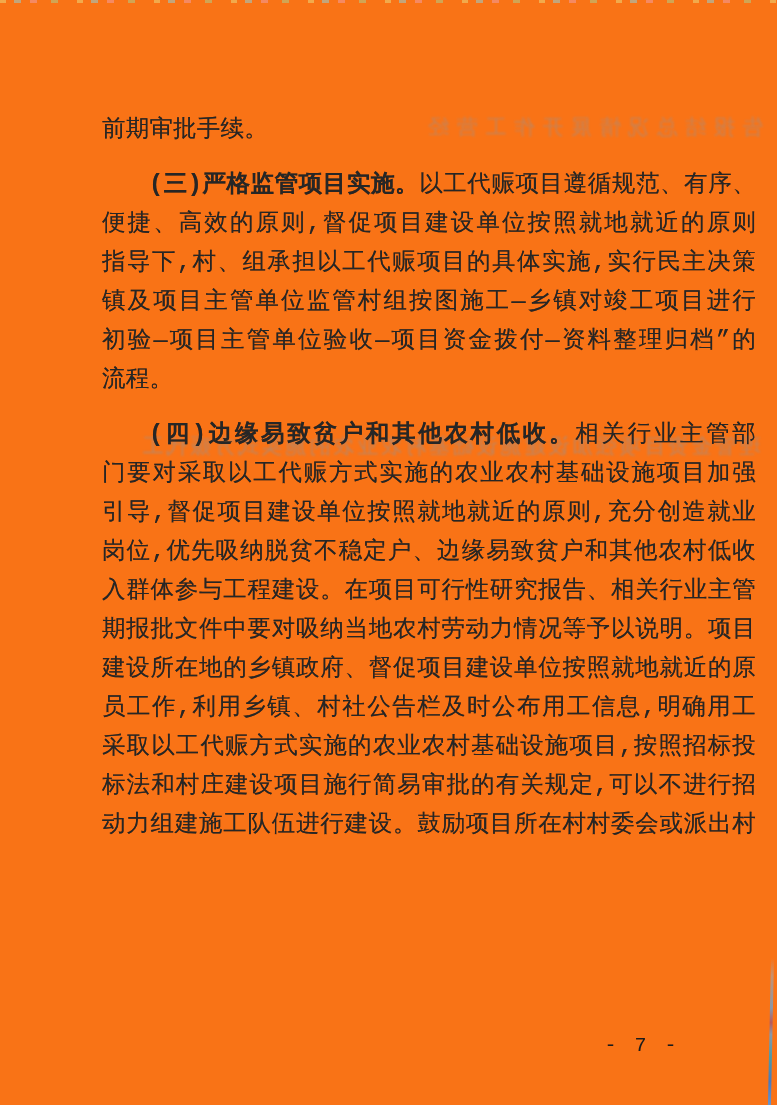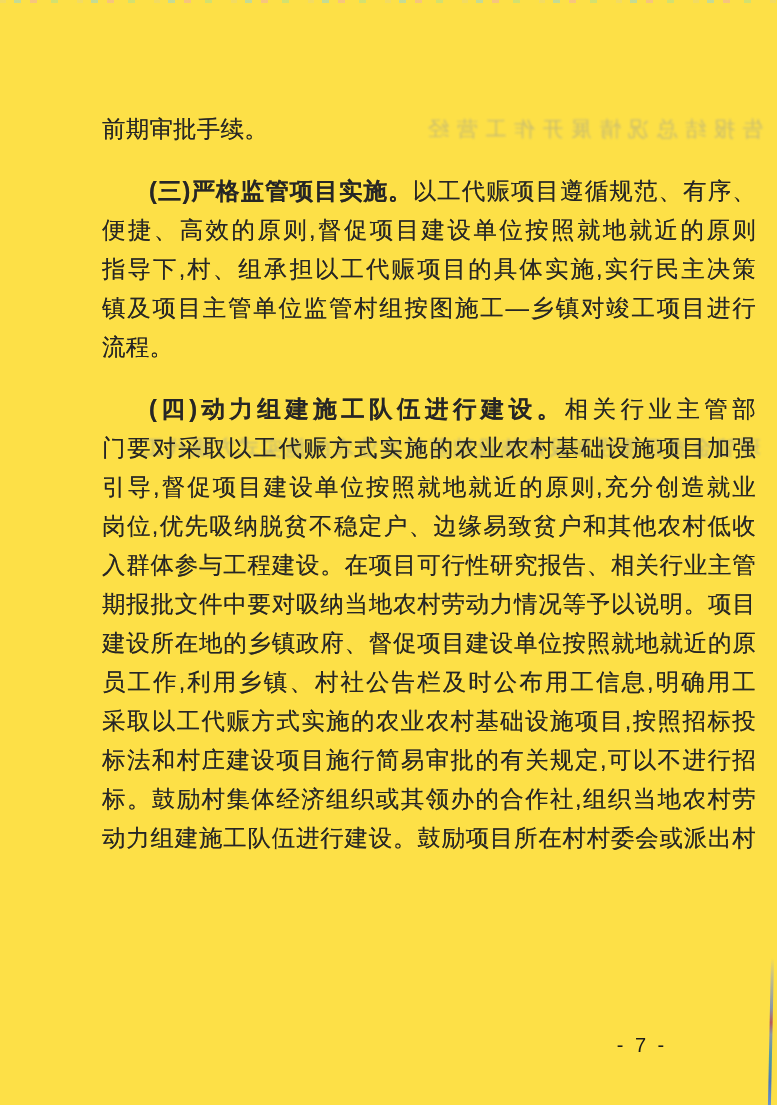--- a/index.html
+++ b/index.html
@@ -4,23 +4,23 @@
 <style>
   html, body {
     margin: 0;
     padding: 0;
     background: #e8e8e8;
   }
   .page {
     position: relative;
     width: 777px;
     height: 1105px;
-    background: #fde047;
+    background: #f97316;
     overflow: hidden;
-    font-family: Liberation Sans, sans-serif;
+    font-family: Liberation Mono, monospace;
     color: #262626;
   }
   
   .scan-top-strip {
     position: absolute;
     top: 0; left: 0;
     width: 777px; height: 3px;
     background: repeating-linear-gradient(90deg,
       rgba(235,215,120,0.55) 0 6px, rgba(255,255,255,0) 6px 14px,
       rgba(140,215,225,0.50) 14px 21px, rgba(255,255,255,0) 21px 30px,
@@ -45,21 +45,21 @@
       #6b93c9 100%);
   }
   .content {
     position: absolute;
     top: 110px; left: 102px;
     width: 654px;
     font-size: 23.5px;
     letter-spacing: 0.2px;
   }
   .para { margin: 0; }
-  .para.sec { margin-top: 23px; }
+  .para.sec { margin-top: 16px; }
   .line {
     height: 39px;
     line-height: 39px;
     text-align: justify;
     text-align-last: justify;
     overflow: hidden;
     text-shadow: 0 0 0.5px rgba(20,20,20,0.55);
   }
   .line.last { text-align-last: left; }
   .line.indent { text-indent: 47px; }
@@ -108,37 +108,37 @@
       <div class="line last">前期审批手续。</div>
     </div>
 
     <div class="para sec">
       <div class="line indent">
         <span class="b">(三)严格监管项目实施。</span><span>以工代赈项目遵循规范、有序、</span>
       </div>
       <div class="line">便捷、高效的原则,督促项目建设单位按照就地就近的原则</div>
       <div class="line">指导下,村、组承担以工代赈项目的具体实施,实行民主决策</div>
       <div class="line">镇及项目主管单位监管村组按图施工—乡镇对竣工项目进行</div>
+      <div class="line">初验—项目主管单位验收—项目资金拨付—资料整理归档”的</div>
       <div class="line last">流程。</div>
     </div>
 
     <div class="para sec">
       <div class="line indent">
-        <span class="b">(四)动力组建施工队伍进行建设。</span><span>相关行业主管部</span>
+        <span class="b">(四)边缘易致贫户和其他农村低收。</span><span>相关行业主管部</span>
       </div>
       <div class="line">门要对采取以工代赈方式实施的农业农村基础设施项目加强</div>
       <div class="line">引导,督促项目建设单位按照就地就近的原则,充分创造就业</div>
       <div class="line">岗位,优先吸纳脱贫不稳定户、边缘易致贫户和其他农村低收</div>
       <div class="line">入群体参与工程建设。在项目可行性研究报告、相关行业主管部</div>
       <div class="line">期报批文件中要对吸纳当地农村劳动力情况等予以说明。项目</div>
       <div class="line">建设所在地的乡镇政府、督促项目建设单位按照就地就近的原则</div>
       <div class="line">员工作,利用乡镇、村社公告栏及时公布用工信息,明确用工</div>
       <div class="line">采取以工代赈方式实施的农业农村基础设施项目,按照招标投</div>
       <div class="line">标法和村庄建设项目施行简易审批的有关规定,可以不进行招</div>
-      <div class="line">标。鼓励村集体经济组织或其领办的合作社,组织当地农村劳</div>
       <div class="line">动力组建施工队伍进行建设。鼓励项目所在村村委会或派出村</div>
     </div>
 
   </div>
 
   <div class="page-number">- 7 -</div>
 
   <div class="scan-right-strip"></div>
 
 </div>

